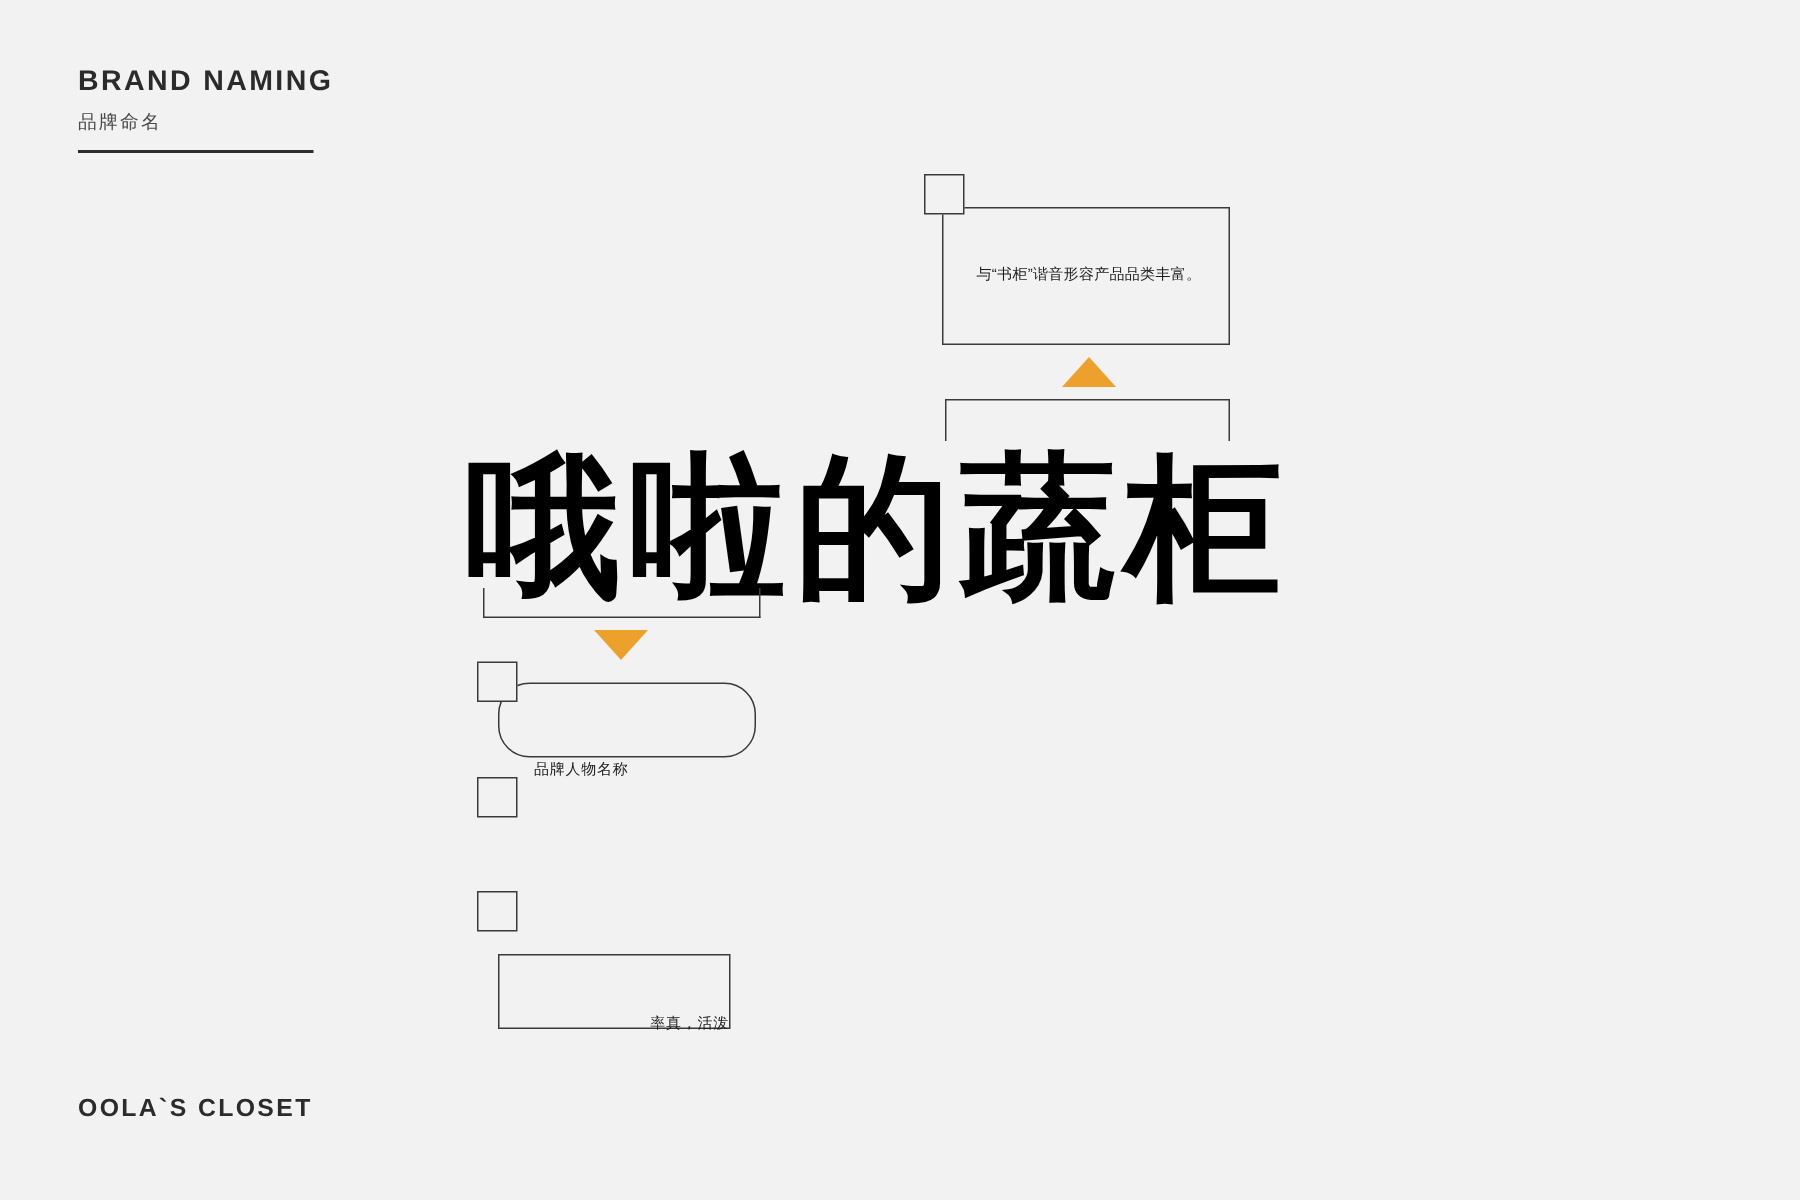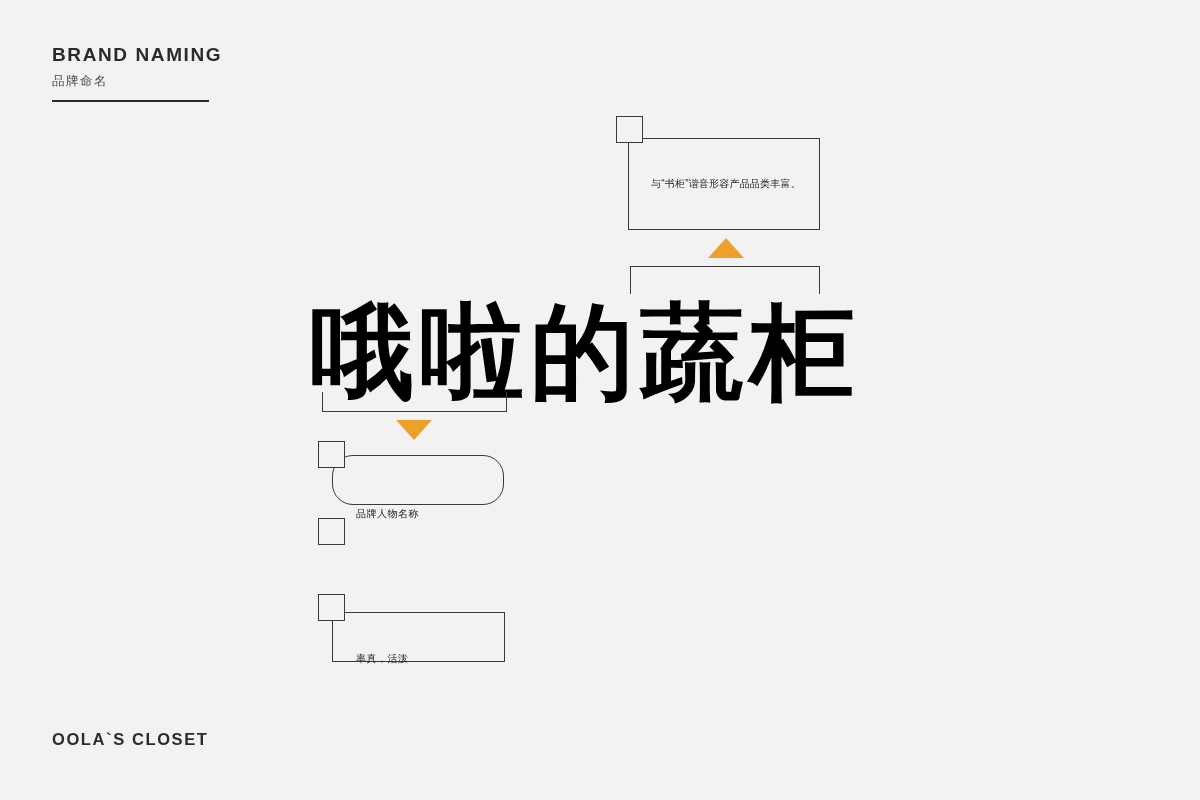--- a/index.html
+++ b/index.html
@@ -158,23 +158,24 @@
   #sq-1 { left: 318px; top: 441px; }
 
   #callout-2 {
     left: 332px; top: 532px;
     width: 110px; height: 50px;
     padding: 12px 0 0 23px;
   }
   #sq-2 { left: 318px; top: 518px; }
 
   #callout-3 {
-    left: 332px; top: 612px;
-    width: 173px; height: 50px;
+    left: 332px; top: 636px;
+    width: 155px; height: 50px;
     padding: 12px 0 0 23px;
+    text-align: right;
   }
   #sq-3 { left: 318px; top: 594px; }
 
   
   .paragraph {
     position: absolute;
     left: 734px;
     top: 452px;
     width: 286px;
     font-size: 12.3px;

